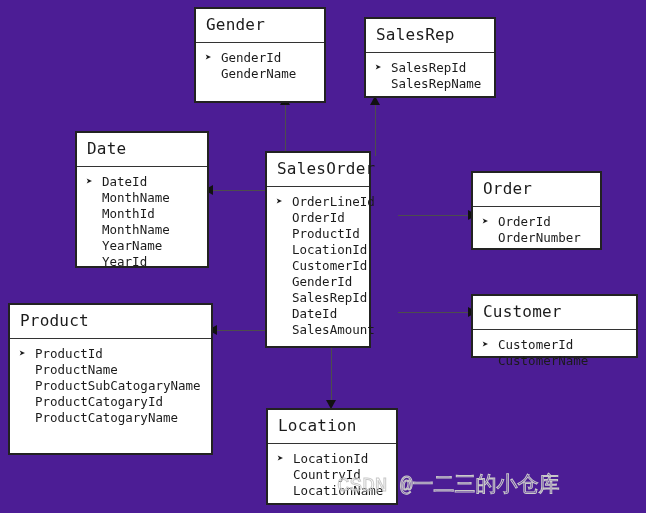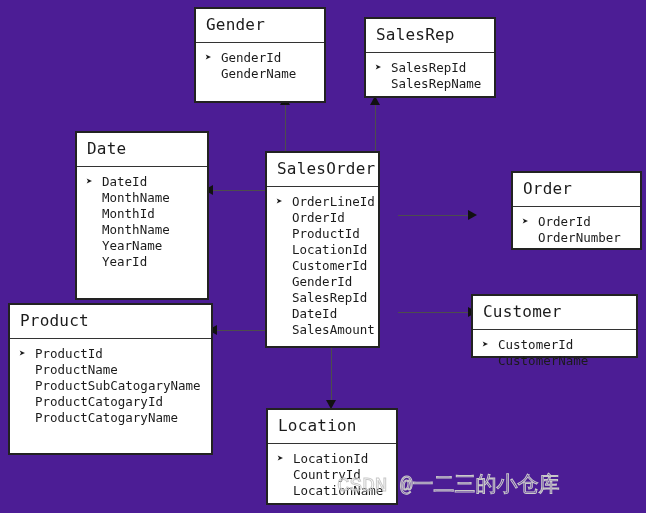--- a/index.html
+++ b/index.html
@@ -151,21 +151,21 @@
       <div class="field">
         <span class="keymark">➤</span>
         <span>SalesRepId</span>
       </div>
       <div class="field">
         <span>SalesRepName</span>
       </div>
     </div>
   </div>
 
-  <div class="entity" style="left:75px; top:131px; width:134px; height:169px;">
+  <div class="entity" style="left:75px; top:131px; width:134px; height:137px;">
     <div class="entity-title">Date</div>
     <div class="entity-fields">
       <div class="field">
         <span class="keymark">➤</span>
         <span>DateId</span>
       </div>
       <div class="field">
         <span>MonthName</span>
       </div>
       <div class="field">
@@ -176,21 +176,21 @@
       </div>
       <div class="field">
         <span>YearName</span>
       </div>
       <div class="field">
         <span>YearId</span>
       </div>
     </div>
   </div>
 
-  <div class="entity" style="left:265px; top:151px; width:115px; height:197px;">
+  <div class="entity" style="left:265px; top:151px; width:106px; height:197px;">
     <div class="entity-title">SalesOrder</div>
     <div class="entity-fields">
       <div class="field">
         <span class="keymark">➤</span>
         <span>OrderLineId</span>
       </div>
       <div class="field">
         <span>OrderId</span>
       </div>
       <div class="field">
@@ -210,21 +210,21 @@
       </div>
       <div class="field">
         <span>DateId</span>
       </div>
       <div class="field">
         <span>SalesAmount</span>
       </div>
     </div>
   </div>
 
-  <div class="entity" style="left:471px; top:171px; width:131px; height:79px;margin-left:40px;">
+  <div class="entity" style="left:471px; top:171px; width:131px; height:79px;">
     <div class="entity-title">Order</div>
     <div class="entity-fields">
       <div class="field">
         <span class="keymark">➤</span>
         <span>OrderId</span>
       </div>
       <div class="field">
         <span>OrderNumber</span>
       </div>
     </div>

